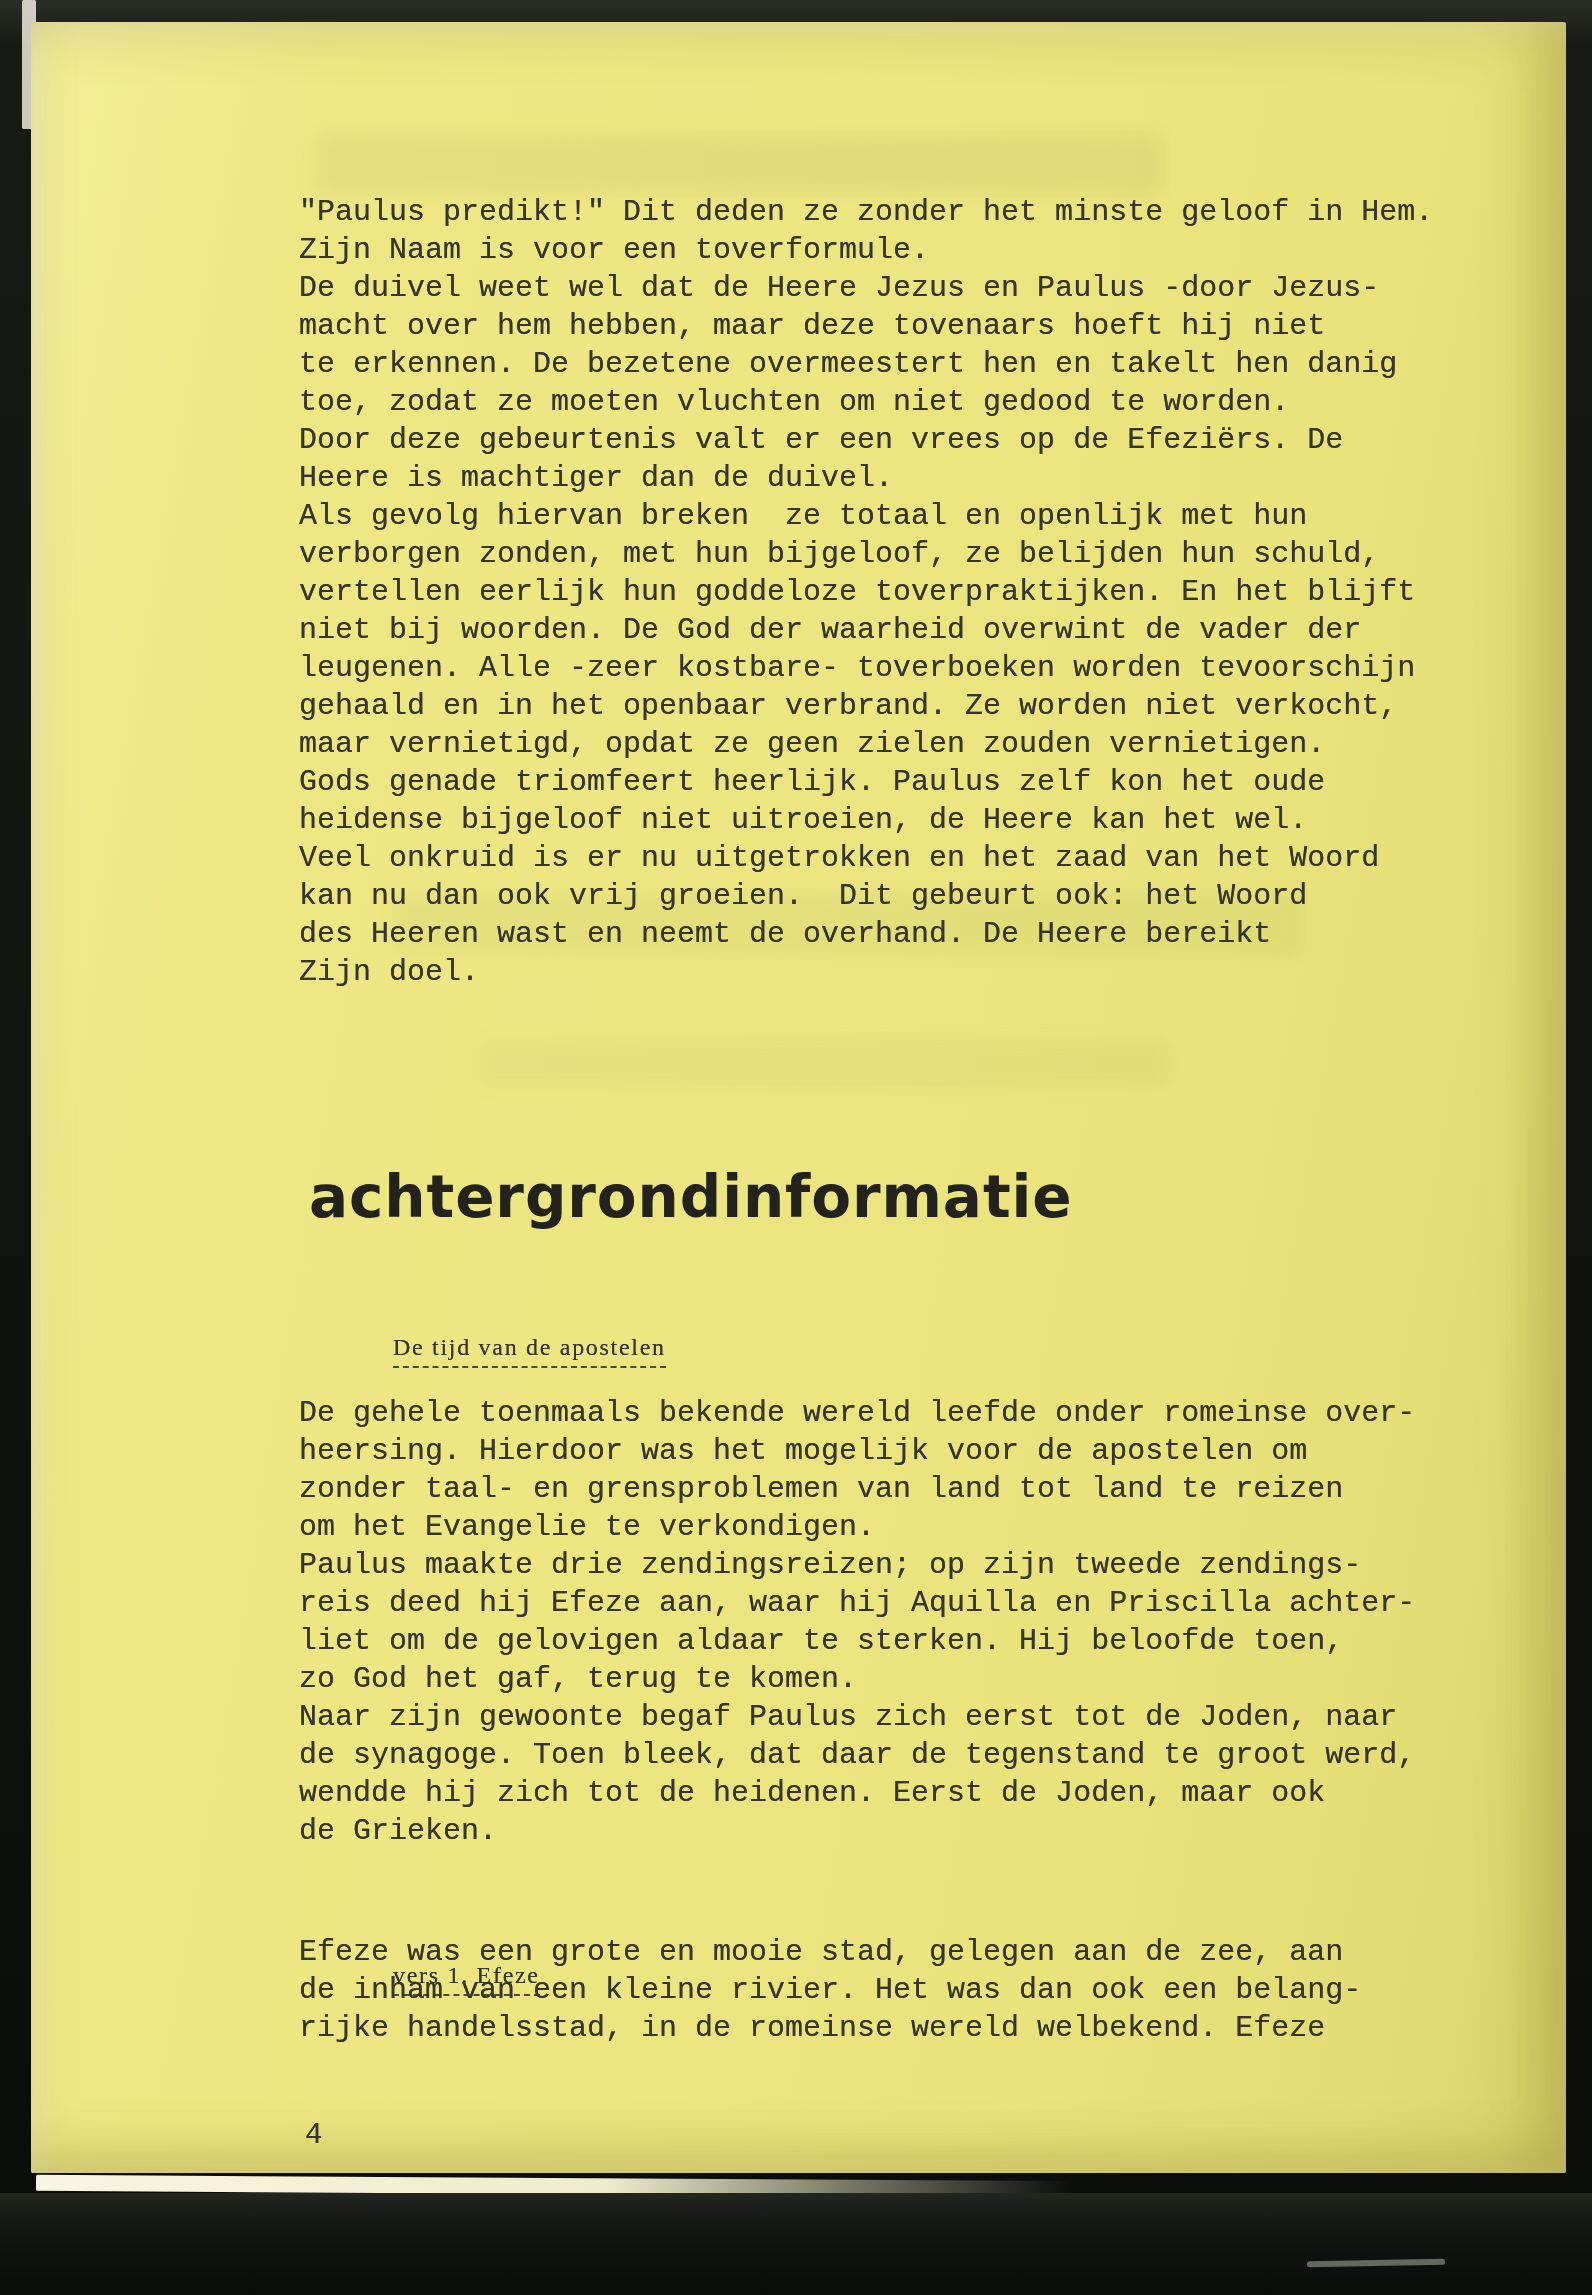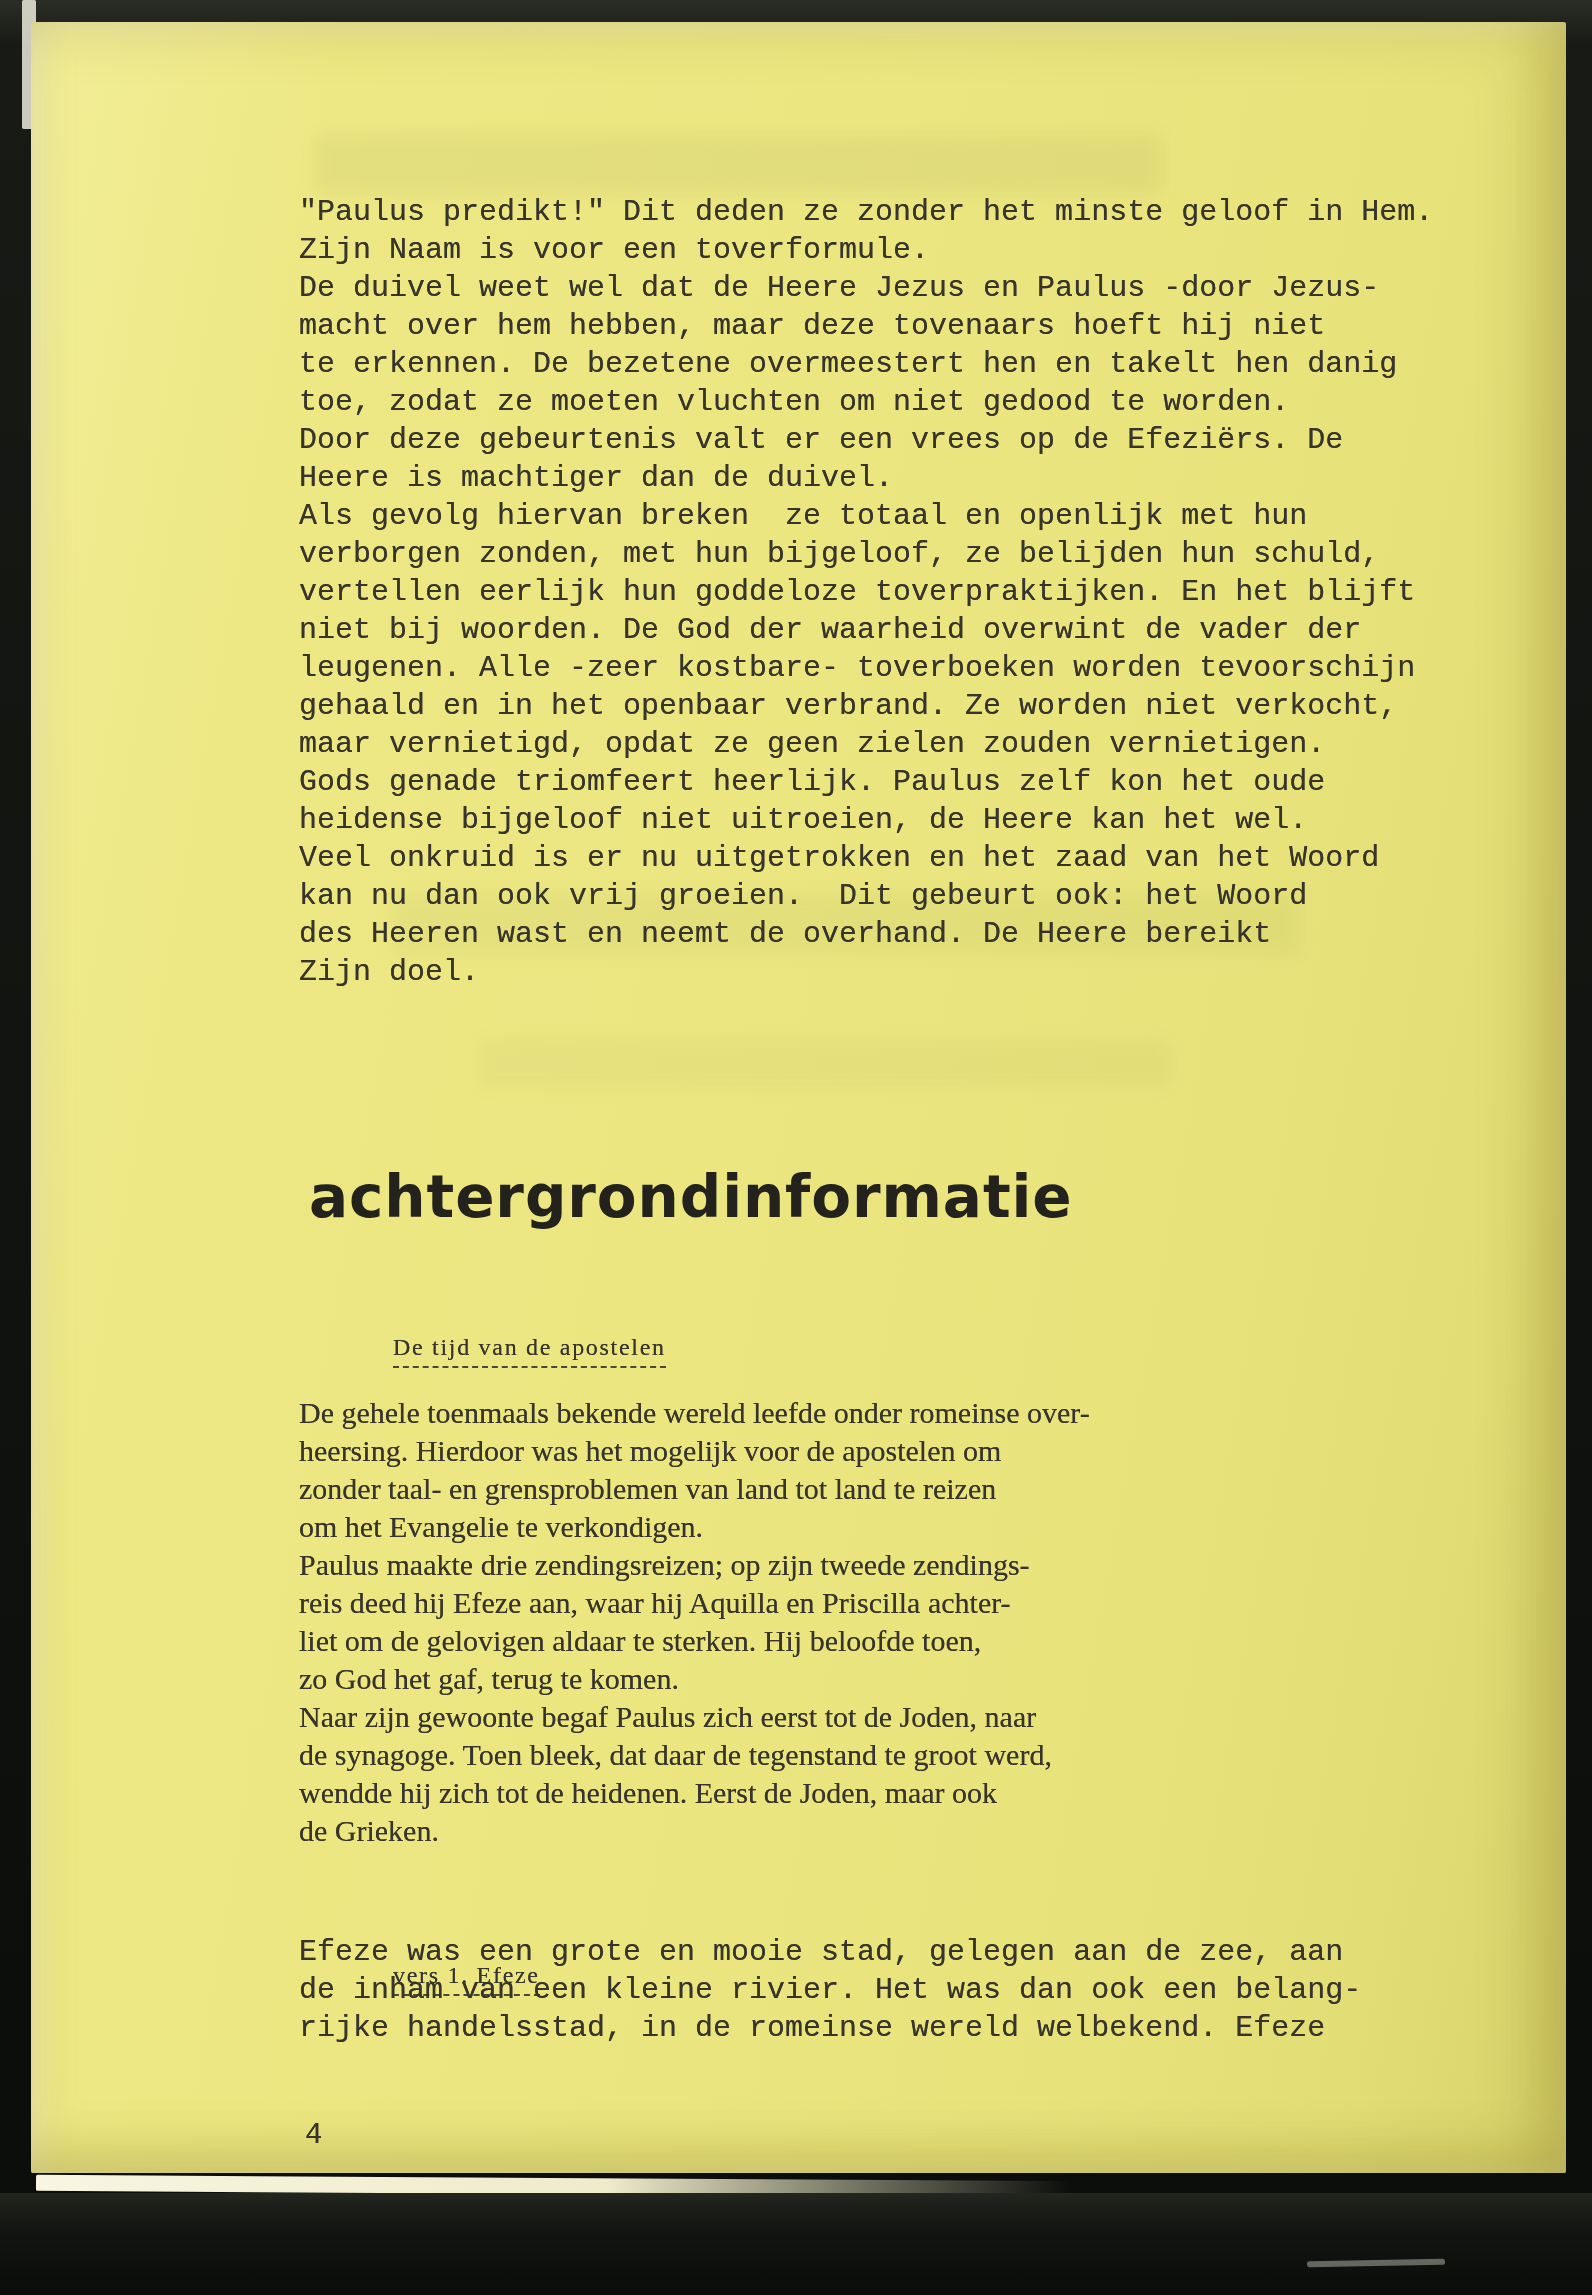--- a/index.html
+++ b/index.html
@@ -132,21 +132,21 @@
     font-size: 24px;
     letter-spacing: 1.7px;
     color: #37342c;
     padding-bottom: 4.3px;
     border-bottom: 2.6px dashed #4a473b;
     text-shadow: 0 0 0.5px rgba(55, 52, 42, 0.75);
   }
   .sec-title-1 { left: 362px; top: 1312px; }
   .sec-title-2 { left: 362px; top: 1940px; }
 
-  .sec-body-1 { left: 268px; top: 1372px; font-family: Liberation Serif, serif; }
+  .sec-body-1 { left: 268px; top: 1372px; }
   .sec-body-2 { left: 268px; top: 1911px; }
 
   .pagenum {
     left: 274px;
     top: 2095px;
     font-size: 29px;
   }
 </style>
 </head>
 <body>

